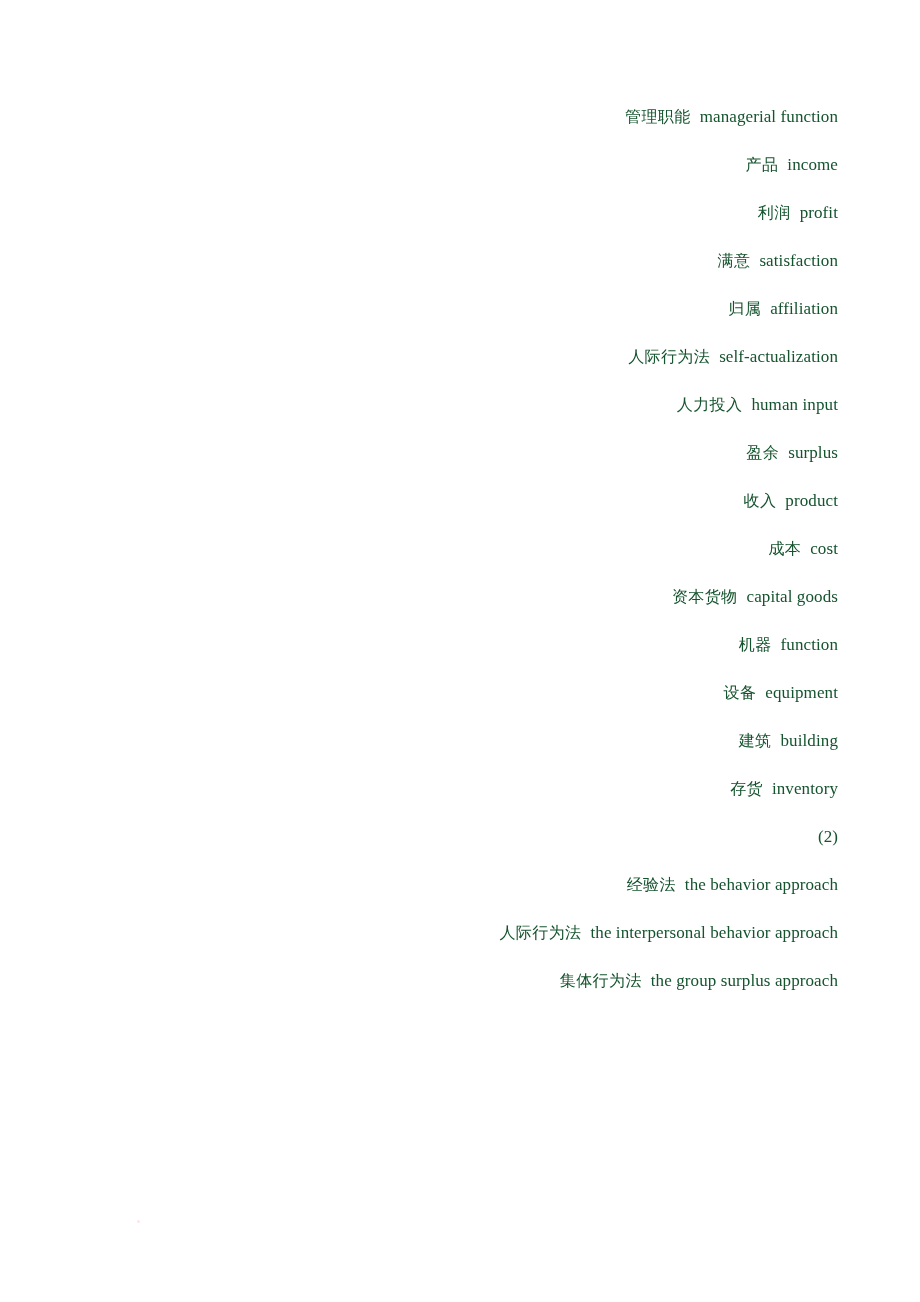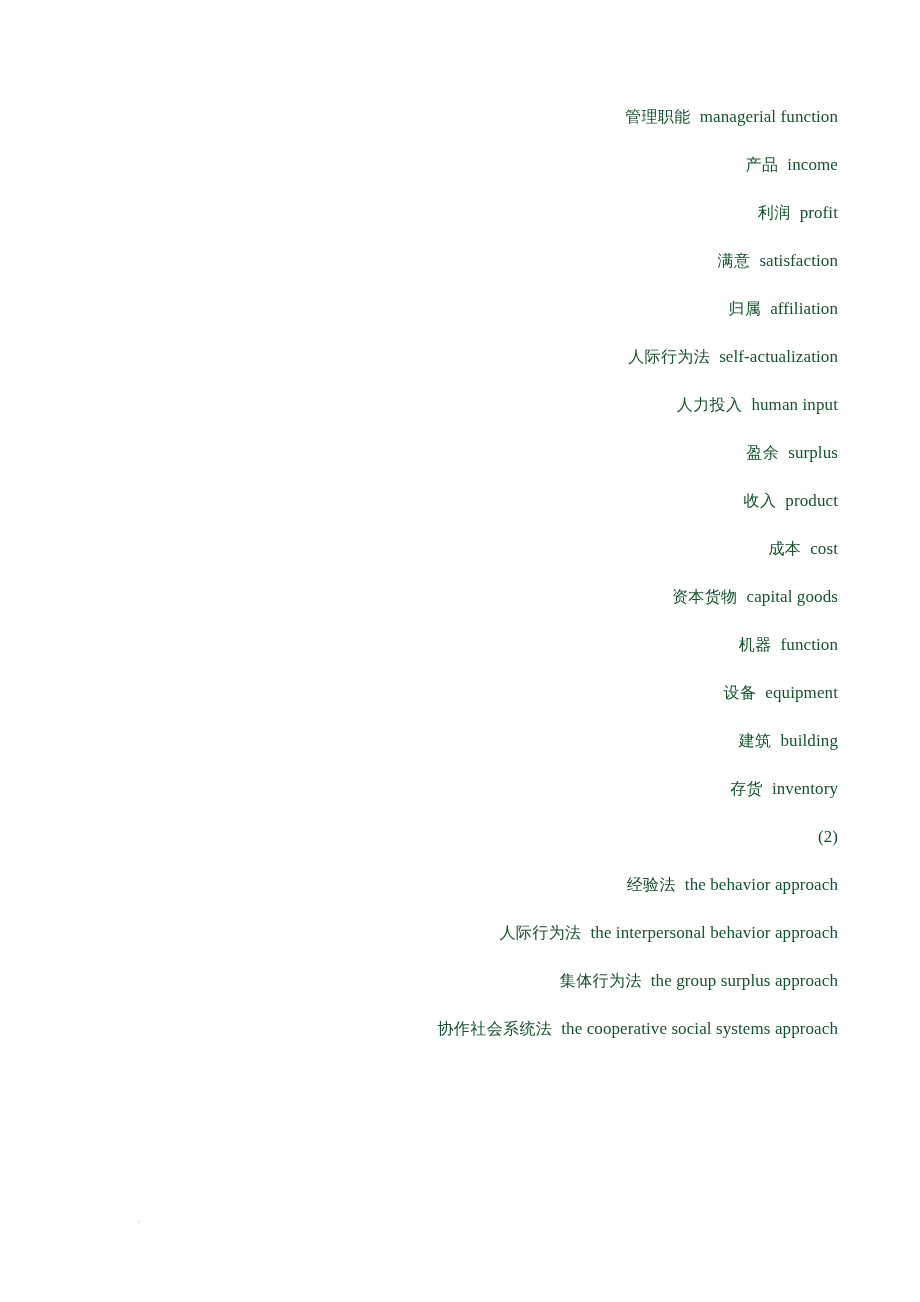--- a/index.html
+++ b/index.html
@@ -90,16 +90,15 @@
       <div class="doc-line"><span class="cn">成本</span><span class="gap"></span><span class="en">cost</span></div>
       <div class="doc-line"><span class="cn">资本货物</span><span class="gap"></span><span class="en">capital goods</span></div>
       <div class="doc-line"><span class="cn">机器</span><span class="gap"></span><span class="en">function</span></div>
       <div class="doc-line"><span class="cn">设备</span><span class="gap"></span><span class="en">equipment</span></div>
       <div class="doc-line"><span class="cn">建筑</span><span class="gap"></span><span class="en">building</span></div>
       <div class="doc-line"><span class="cn">存货</span><span class="gap"></span><span class="en">inventory</span></div>
       <div class="doc-line"><span class="marker">(2)</span></div>
       <div class="doc-line"><span class="cn">经验法</span><span class="gap"></span><span class="en">the behavior approach</span></div>
       <div class="doc-line"><span class="cn">人际行为法</span><span class="gap"></span><span class="en">the interpersonal behavior approach</span></div>
       <div class="doc-line"><span class="cn">集体行为法</span><span class="gap"></span><span class="en">the group surplus approach</span></div>
-      <div class="doc-line"><span class="cn">协作社会系统法</span><span class="gap"></span><span class="en">the cooperative social systems approach</span></div>
     </div>
   <div class="scan-speck"></div>
 </div>
 
 </body></html>

